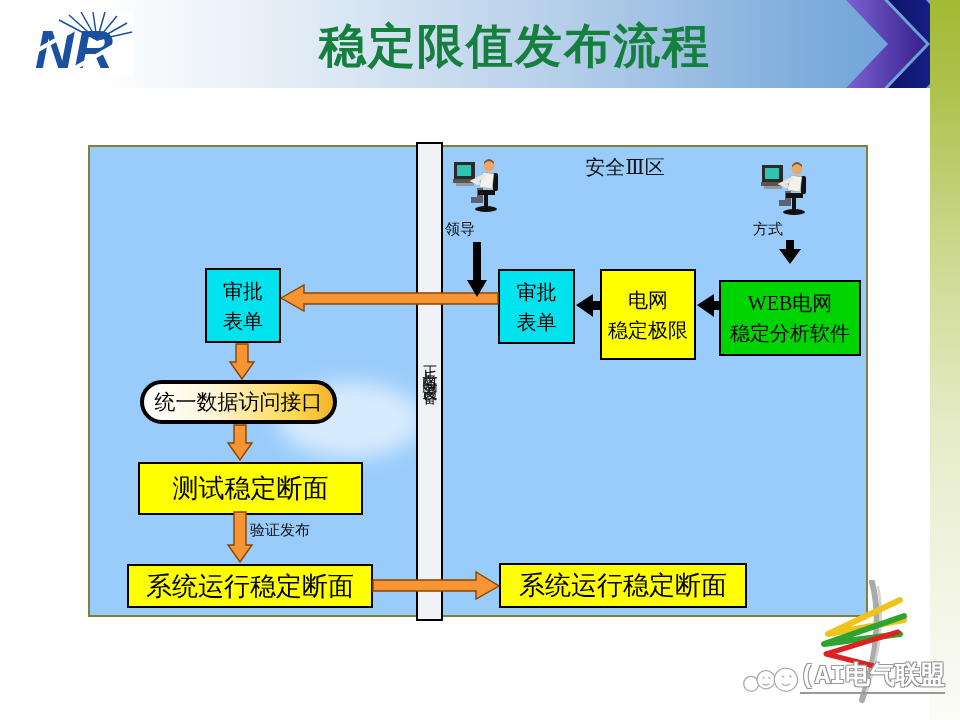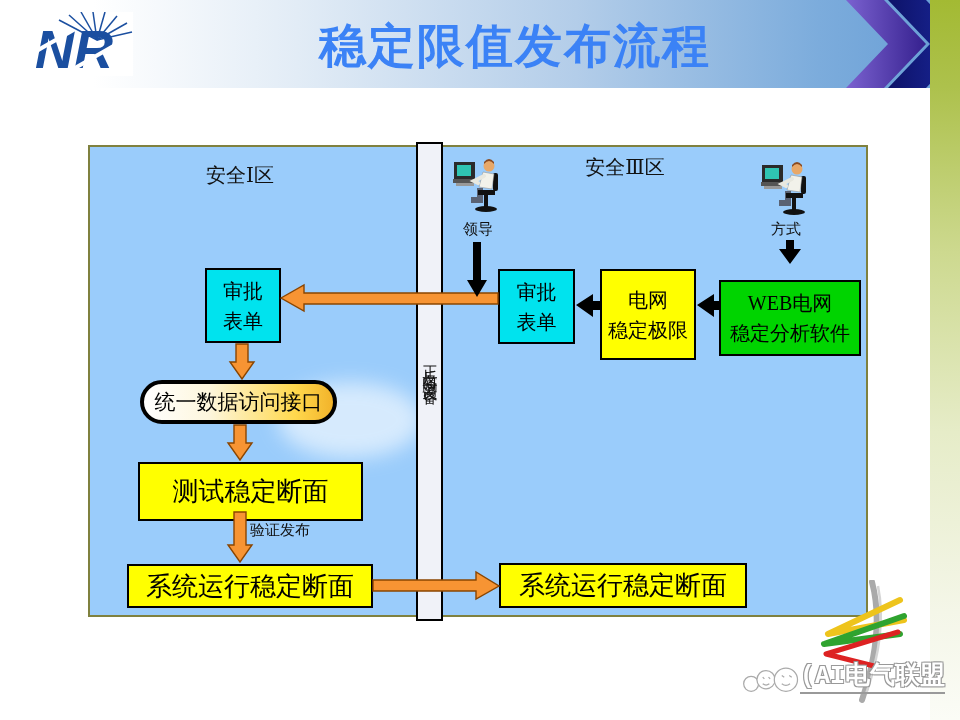--- a/index.html
+++ b/index.html
@@ -9,21 +9,21 @@
 
   
   .header-band { position:absolute; left:0; top:0; width:930px; height:88px;
     background:linear-gradient(90deg,#ffffff 0%,#ffffff 10%,#e2ecf6 32%,#b3cde9 62%,#7cacdc 88%,#6ba0d6 100%); }
   .chevron-svg { position:absolute; left:0; top:0; width:960px; height:88px; }
   .green-strip { position:absolute; left:930px; top:0; width:30px; height:720px; z-index:1;
     background:linear-gradient(180deg,#a3ba33 0%,#adc14c 12%,#cdd98f 35%,#e6ecc8 60%,#f4f6e8 85%,#fbfcf6 100%); }
   .nr-logo { position:absolute; left:33px; top:12px; width:100px; height:64px; background:#fff; }
   .slide-title { position:absolute; left:285px; top:16px; width:460px; height:60px;
     font-family:"Liberation Sans","DejaVu Sans",sans-serif; font-weight:700; font-size:47px;
-    letter-spacing:2px; color:#3b82f6; text-align:center; line-height:60px; white-space:nowrap; }
+    letter-spacing:2px; color:#15803d; text-align:center; line-height:60px; white-space:nowrap; }
 
   
   .diagram { position:absolute; left:88px; top:145px; width:780px; height:472px;
     background:#9accfb; border:2px solid #7f813f; z-index:1; }
   .zone-label { position:absolute; font-size:20px; color:#111; text-align:center; z-index:4; }
   .zone-left-label  { left:150px; top:162px; width:180px; }
   .zone-right-label { left:540px; top:154px; width:170px; }
 
   .divider-bar { position:absolute; left:416px; top:142px; width:27px; height:479px;
     background:#f0f2f8; border:2px solid #000; z-index:3;
@@ -34,35 +34,35 @@
   
   .fbox { position:absolute; border:2px solid #000; text-align:center; color:#000; z-index:4;
     display:flex; flex-direction:column; justify-content:center;font-family:Liberation Serif, serif; }
   .cyan  { background:#00e3ee; }
   .yellow{ background:#ffff00; }
   .green { background:#00d400; }
   .box-approval-left  { left:205px; top:268px; width:76px;  height:75px; font-size:20px; line-height:30px; }
   .box-approval-right { left:498px; top:269px; width:77px;  height:75px; font-size:20px; line-height:30px; }
   .box-grid-limit     { left:600px; top:269px; width:96px;  height:91px; font-size:20px; line-height:30px; }
   .box-web-software   { left:719px; top:268px; width:142px; height:76px; font-size:20px; line-height:30px;margin-top:12px; }
-  .box-test-section   { left:138px; top:462px; width:225px; height:59px; font-size:26px; }
+  .box-test-section   { left:138px; top:462px; width:225px; height:53px; font-size:26px; }
   .box-run-left       { left:127px; top:564px; width:246px; height:44px; font-size:26px; }
   .box-run-right      { left:499px; top:563px; width:248px; height:45px; font-size:26px; }
 
   .pill-glow { position:absolute; left:278px; top:382px; width:145px; height:76px; background:#fff;
     border-radius:50%; filter:blur(10px); opacity:.6; z-index:2; }
   .box-unified { position:absolute; left:140px; top:380px; width:197px; height:44px; z-index:4;
     border:4px solid #000; border-radius:22px;
     background:linear-gradient(90deg,#ffffff 0%,#fdf6dc 35%,#ffd84d 80%,#f7c windows832 100%);
     background:linear-gradient(90deg,#ffffff 0%,#fdf6dc 35%,#ffd84d 80%,#f2b32a 100%);
     font-size:21px; font-weight:400; text-align:center; line-height:36px; color:#000; }
 
   .edge-label { position:absolute; font-size:15px; color:#111; z-index:5; }
   .verify-label { left:250px; top:521px; width:100px; }
-  .actor-label  { text-align:center; }
+  .actor-label  { }
   .actor-label-1 { left:445px; top:220px; width:66px; }
   .actor-label-2 { left:753px; top:220px; width:66px; }
   .operator { position:absolute; width:52px; height:60px; z-index:4; }
   .operator-1 { left:452px; top:155px; }
   .operator-2 { left:760px; top:158px; }
 
   .arrows-svg { position:absolute; left:0; top:0; width:960px; height:720px; z-index:5; pointer-events:none; }
 
   
   .alliance-logo { position:absolute; left:816px; top:580px; width:95px; height:125px; z-index:6; }
@@ -109,21 +109,20 @@
       <line x1="64" y1="28" x2="84" y2="4"></line>
       <line x1="64" y1="28" x2="94" y2="11"></line>
       <line x1="64" y1="28" x2="99" y2="20"></line>
     </g>
   </svg>
 
   <div class="slide-title">稳定限值发布流程</div>
 
   <div class="diagram"></div>
 
-  <div class="zone-label zone-left-label">安全Ⅰ区</div>
   <div class="zone-label zone-right-label">安全Ⅲ区</div>
 
   <div class="pill-glow"></div>
 
   <div class="divider-bar">
     <div class="divider-label">正反向隔离设备</div>
   </div>
 
   <svg class="operator operator-1" viewBox="0 0 50 60">
     <rect x="1" y="7" width="21" height="17" fill="#2a2a2a"></rect>

